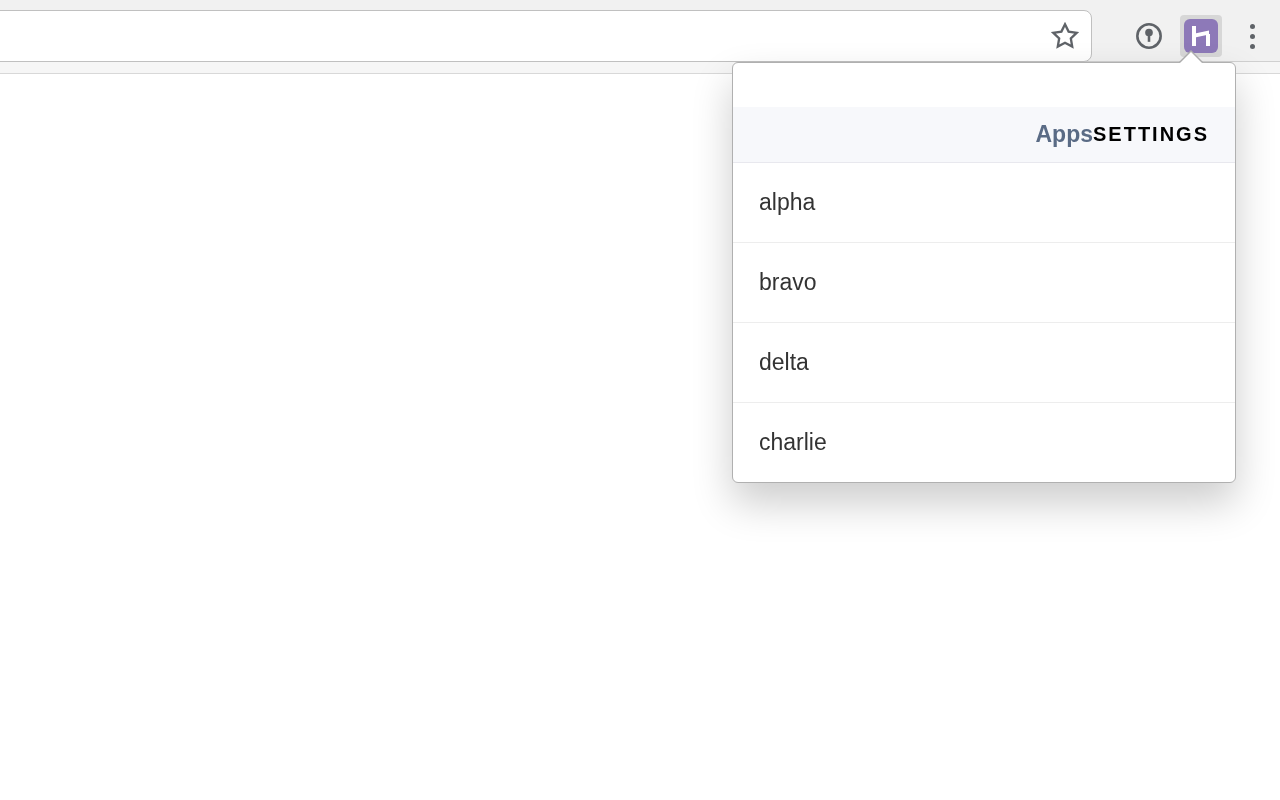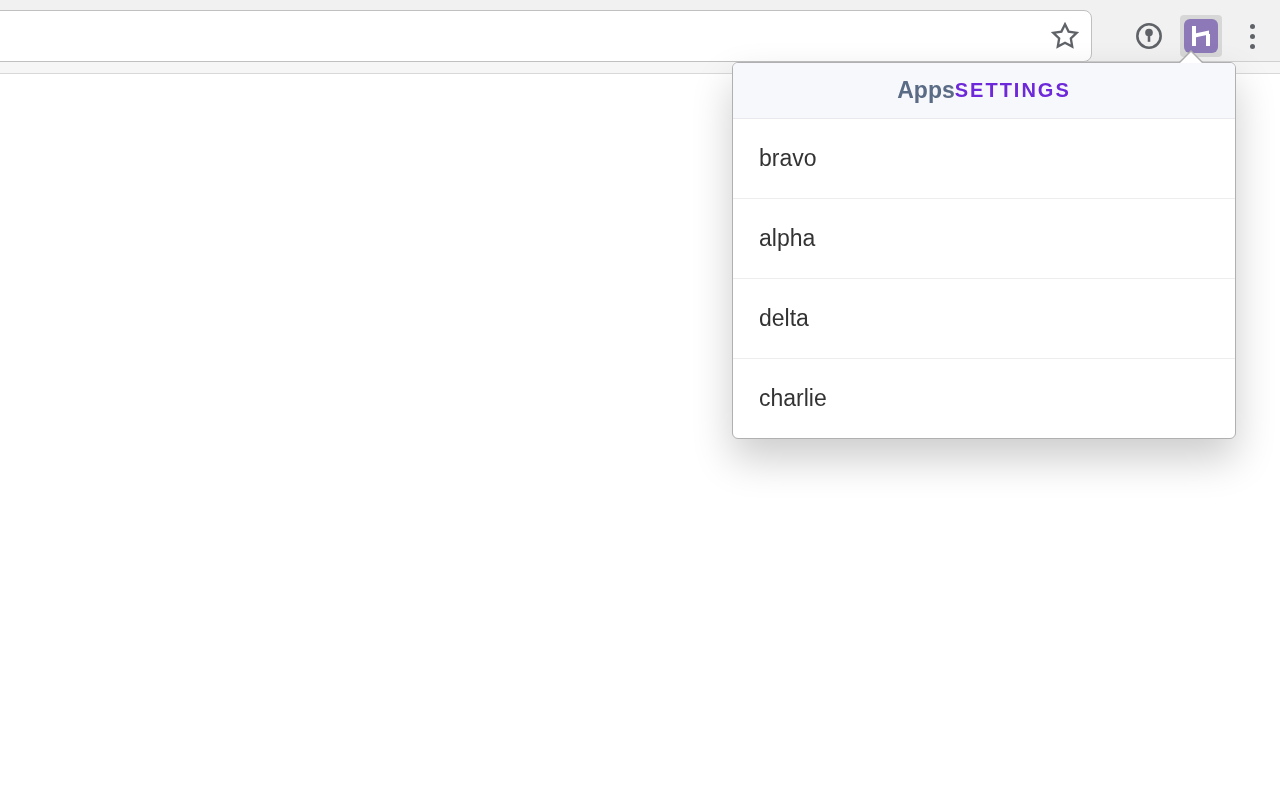--- a/index.html
+++ b/index.html
@@ -184,37 +184,38 @@
       border: 1px solid #b0b0b0;
       border-radius: 6px;
       box-shadow: 0 20px 40px rgba(0,0,0,0.2);
       z-index: 100;
       overflow: hidden;
     }
 
     .popup-header {
       display: flex;
       align-items: center;
-      justify-content: center;
+      justify-content: flex-end;
       padding: 14px 26px;
       background: #f7f8fb;
       border-bottom: 1px solid #e8e8ee;
+      margin-top: 44px;
     }
 
     .popup-title {
       font-size: 23px;
       font-weight: 600;
       color: #5a6b85;
     }
 
     .popup-settings {
       font-size: 20px;
       font-weight: 700;
       letter-spacing: 2px;
-      color: #6d28d9;
+      color: #000000;
       cursor: pointer;
     }
 
     .app-list {
       display: flex;
       flex-direction: column;
     }
 
     .app-item {
       padding: 26px 26px;
@@ -270,18 +271,18 @@
 
 <div class="popup-arrow-border"></div>
 <div class="popup-arrow"></div>
 
 <div class="popup">
   <div class="popup-header">
     <div class="popup-title">Apps</div>
     <div class="popup-settings">SETTINGS</div>
   </div>
   <div class="app-list">
+    <div class="app-item">alpha</div>
     <div class="app-item">bravo</div>
-    <div class="app-item">alpha</div>
     <div class="app-item">delta</div>
     <div class="app-item">charlie</div>
   </div>
 </div>
 
 </body></html>

